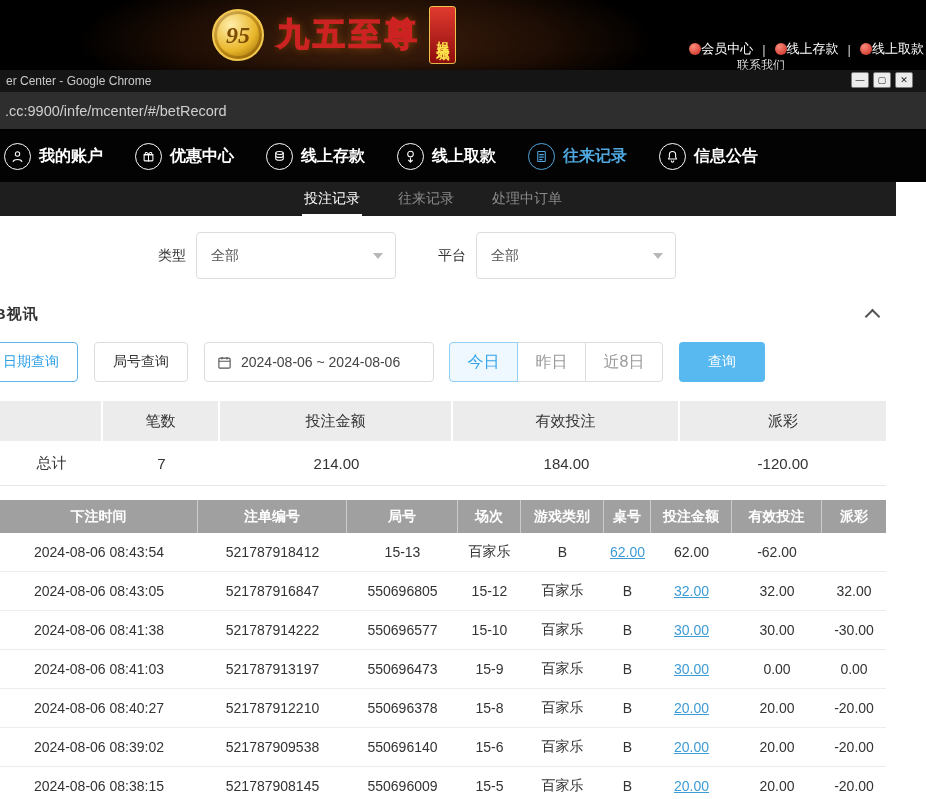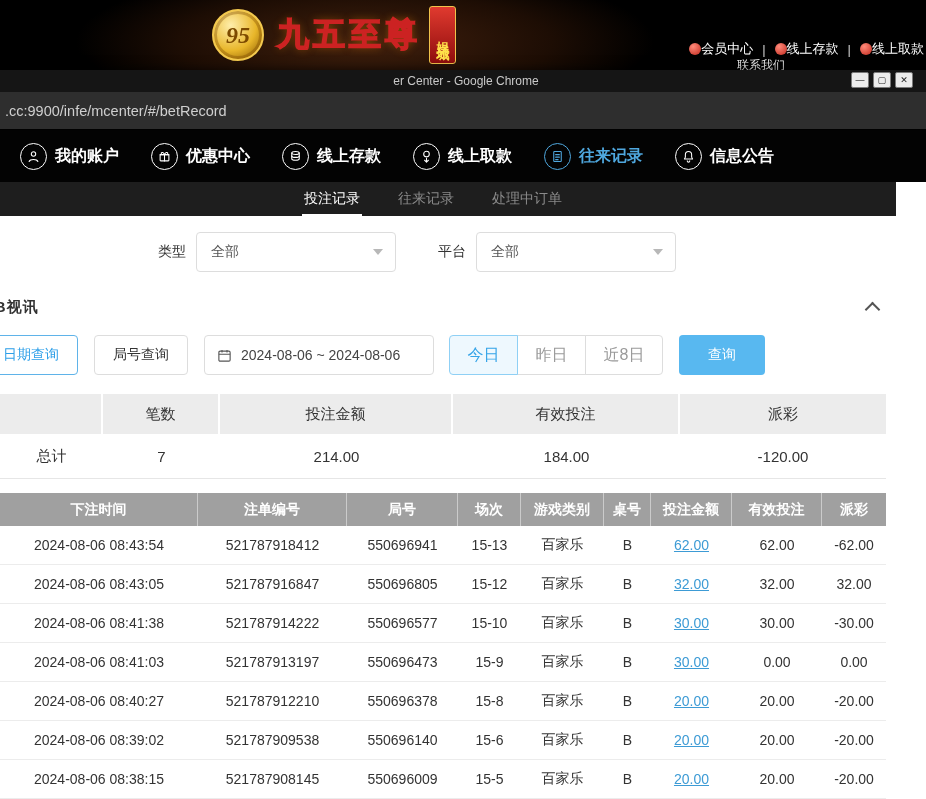--- a/index.html
+++ b/index.html
@@ -20,43 +20,43 @@
     border:1px solid #f0c24b; border-radius:3px; color:#ffe14a; font-size:13px; font-weight:bold;
     writing-mode:vertical-rl; text-orientation:upright; display:flex; align-items:center; justify-content:center; letter-spacing:3px; }
   .top-links { position:absolute; top:40px; right:2px; display:flex; align-items:center; color:#fff; font-size:13px; white-space:nowrap; }
   .top-link { display:flex; align-items:center; cursor:pointer; }
   .mini-icon { width:12px; height:12px; border-radius:50%; background:radial-gradient(circle at 35% 30%, #ff8a7a, #c22a1e); display:inline-block; }
   .sep { margin:0 9px; color:#cfcfcf; }
   .contact-partial { position:absolute; left:737px; top:57px; color:#eee; font-size:12px; }
 
   
   .chrome { position:absolute; top:70px; left:0; width:926px; height:729px; background:#fff; z-index:5; box-shadow:0 0 10px rgba(0,0,0,.6); }
-  .titlebar { height:22px; background:#151515; display:flex; align-items:center; padding-left:6px; position:relative;justify-content:center; }
+  .titlebar { height:22px; background:#151515; display:flex; align-items:center; padding-left:6px; position:relative; }
   .titlebar .title { color:#c9c9c9; font-size:12px; }
   .win-btns { position:absolute; right:13px; top:2px; display:flex; gap:4px; }
   .win-btn { width:18px; height:16px; background:#ececec; border:1px solid #7a7a7a; border-radius:2px;
     color:#222; font-size:9px; line-height:14px; text-align:center; cursor:pointer; }
   .urlbar { height:38px; background:#2e2e2e; display:flex; align-items:center; padding-left:5px; border-bottom:1px solid #000; }
   .urlbar .url { color:#cfcfcf; font-size:14.5px; }
 
   
-  .nav { height:52px; background:#030303; display:flex; align-items:center; padding-left:20px; }
+  .nav { height:52px; background:#030303; display:flex; align-items:center; padding-left:4px; }
   .nav-item { display:flex; align-items:center; gap:8px; color:#fff; font-size:16px; font-weight:bold; margin-right:32px; cursor:pointer; }
   .nav-item.active { color:#4FA8DF; }
   .nav-circle { width:27px; height:27px; border:1.6px solid currentColor; border-radius:50%; display:flex; align-items:center; justify-content:center; flex:0 0 auto; }
   .nav-circle svg { width:15px; height:15px; stroke:currentColor; fill:none; stroke-width:1.7; stroke-linecap:round; stroke-linejoin:round; }
 
   .subtabs { height:34px; background:#1e1e1e; display:flex; justify-content:center; gap:34px; transform:translateX(-30px); }
   .subtab { color:#8a8a8a; font-size:14px; padding:8px 2px 6px; cursor:pointer; border-bottom:2px solid transparent; }
   .subtab.active { color:#fff; border-bottom-color:#fff; }
 
   
   .filter-row { display:flex; align-items:center; margin:16px 0 0 158px; font-size:14px; color:#333; }
   .f-label { margin-right:10px; }
-  .select { width:200px; height:40px; border:1px solid #ddd; border-radius:4px; background:#fff;
+  .select { width:200px; height:47px; border:1px solid #ddd; border-radius:4px; background:#fff;
     display:flex; align-items:center; justify-content:space-between; padding:0 12px 0 14px; color:#555; cursor:pointer; }
   .caret { width:0; height:0; border-left:5px solid transparent; border-right:5px solid transparent; border-top:6px solid #b8b8b8; }
   .gap42 { margin-left:42px; }
 
   .section-row { margin-top:26px; display:flex; align-items:center; justify-content:space-between; padding-right:48px; height:18px; }
   .section-title { font-size:15px; font-weight:bold; color:#333; margin-left:-17px; letter-spacing:1px; }
   .chev-up { width:11px; height:11px; border-top:2.5px solid #555; border-right:2.5px solid #555; transform:rotate(-45deg); margin-top:5px; cursor:pointer; }
 
   
   .date-row { margin-top:19px; display:flex; align-items:center; }
@@ -265,21 +265,20 @@
         <div>桌号</div>
         <div>投注金额</div>
         <div>有效投注</div>
         <div>派彩</div>
       </div>
       <div>
 
           <div class="tr">
             <div>2024-08-06 08:43:54</div>
             <div>521787918412</div>
-            <div>550696941</div>
             <div>15-13</div>
             <div>百家乐</div>
             <div>B</div>
             <div>
               <span class="bet-link">62.00</span>
             </div>
             <div>62.00</div>
             <div class="neg">-62.00</div>
           </div>
 

